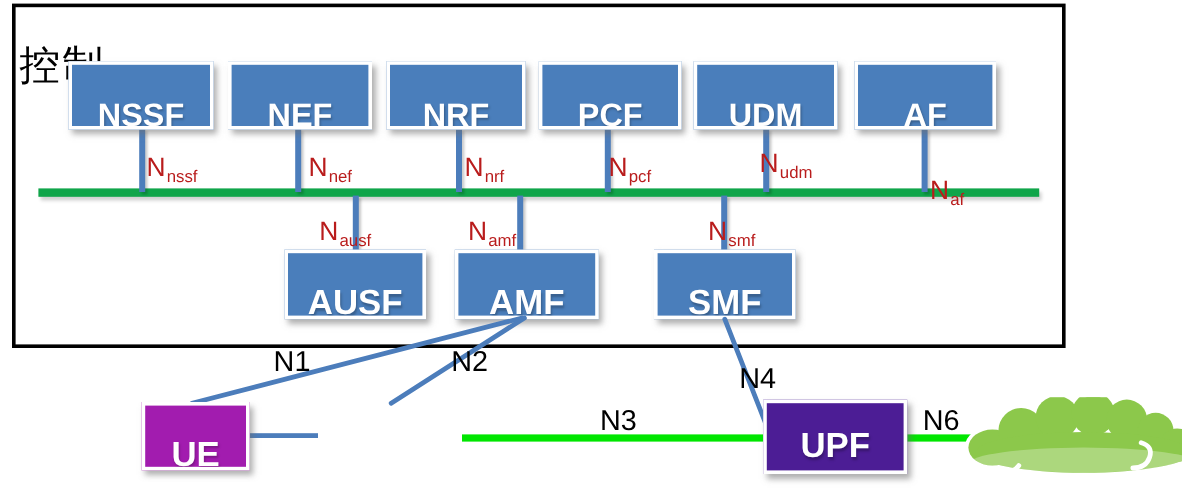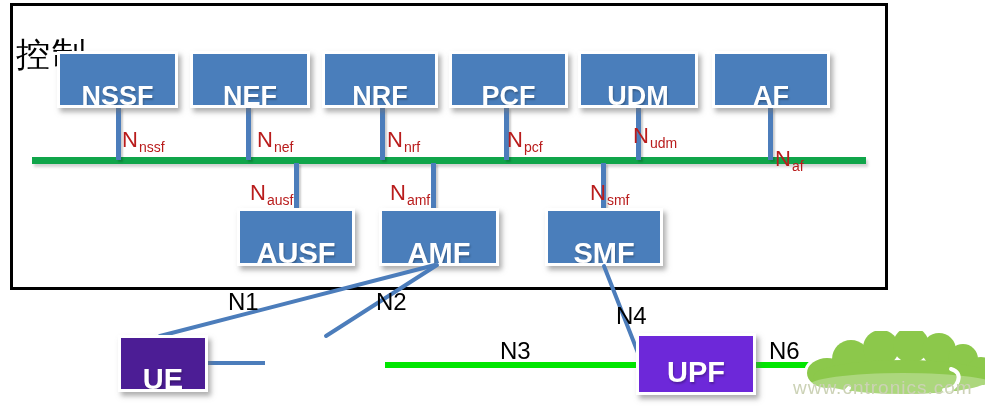--- a/index.html
+++ b/index.html
@@ -22,22 +22,22 @@
     overflow:hidden; box-shadow:3px 4px 5px rgba(110,110,110,.55);
   }
   .box .lbl {
     position:absolute; left:0; right:0; bottom:-7px; text-align:center;
     color:#fff; font-weight:bold; font-size:27px;
     text-shadow:1px 2px 2px rgba(0,0,0,.25); white-space:nowrap;
   }
   .box .lbl.big { font-size:29px; }
   .box .lbl.inset { bottom:3px; }
   .steel { background:#4A7EBB; }
-  .cyan  { background:#4c1d95; }
-  .lime  { background:#6d28d9; }
+  .cyan  { background:#a21caf; }
+  .lime  { background:#4c1d95; }
   
   .bus {
     position:absolute; left:32px; top:157px; width:834px; height:7px;
     background:#10A54A; box-shadow:2px 3px 3px rgba(0,0,0,.18);
   }
   .stub { position:absolute; width:5px; background:#4C7DBB; box-shadow:2px 2px 2px rgba(0,0,0,.2); }
   .stub.t { top:107px; height:53px; }
   .stub.m { top:163px; height:47px; }
   
   .ifl { position:absolute; color:#b91c1c; font-size:22px; white-space:nowrap; }
@@ -106,21 +106,21 @@
   <div class="ifl" style="left:507px;top:127px">
     <span>N</span><span class="sub">pcf</span>
   </div>
   <div class="ifl" style="left:633px;top:123px">
     <span>N</span><span class="sub">udm</span>
   </div>
   <div class="ifl" style="left:775px;top:146px">
     <span>N</span><span class="sub">af</span>
   </div>
 
-  <div class="ifl" style="left:250px;top:180px">
+  <div class="ifl" style="left:266px;top:180px">
     <span>N</span><span class="sub">ausf</span>
   </div>
   <div class="ifl" style="left:390px;top:180px">
     <span>N</span><span class="sub">amf</span>
   </div>
   <div class="ifl" style="left:590px;top:180px">
     <span>N</span><span class="sub">smf</span>
   </div>
 
   <div class="box steel" style="left:237px;top:208px;width:118px;height:58px">
@@ -189,15 +189,14 @@
       <circle cx="136" cy="19" r="17"></circle>
       <circle cx="160" cy="28" r="15"></circle>
       <circle cx="178" cy="40" r="14"></circle>
       <ellipse cx="100" cy="46" rx="90" ry="17"></ellipse>
     </g>
     <ellipse cx="100" cy="55" rx="95" ry="13" fill="#ffffff" opacity="0.28" clip-path="url(#cloudclip)"></ellipse>
     <path d="M148 38 q10 3 7 12 q-3 9 -14 9" fill="none" stroke="#ffffff" stroke-width="4" stroke-linecap="round"></path>
     <path d="M46 57 q-5 7 -17 5" fill="none" stroke="#ffffff" stroke-width="4" stroke-linecap="round"></path>
   </svg>
 
-  <div class="watermark">www.cntronics.com</div>
 
 </div>
 
 </body></html>

